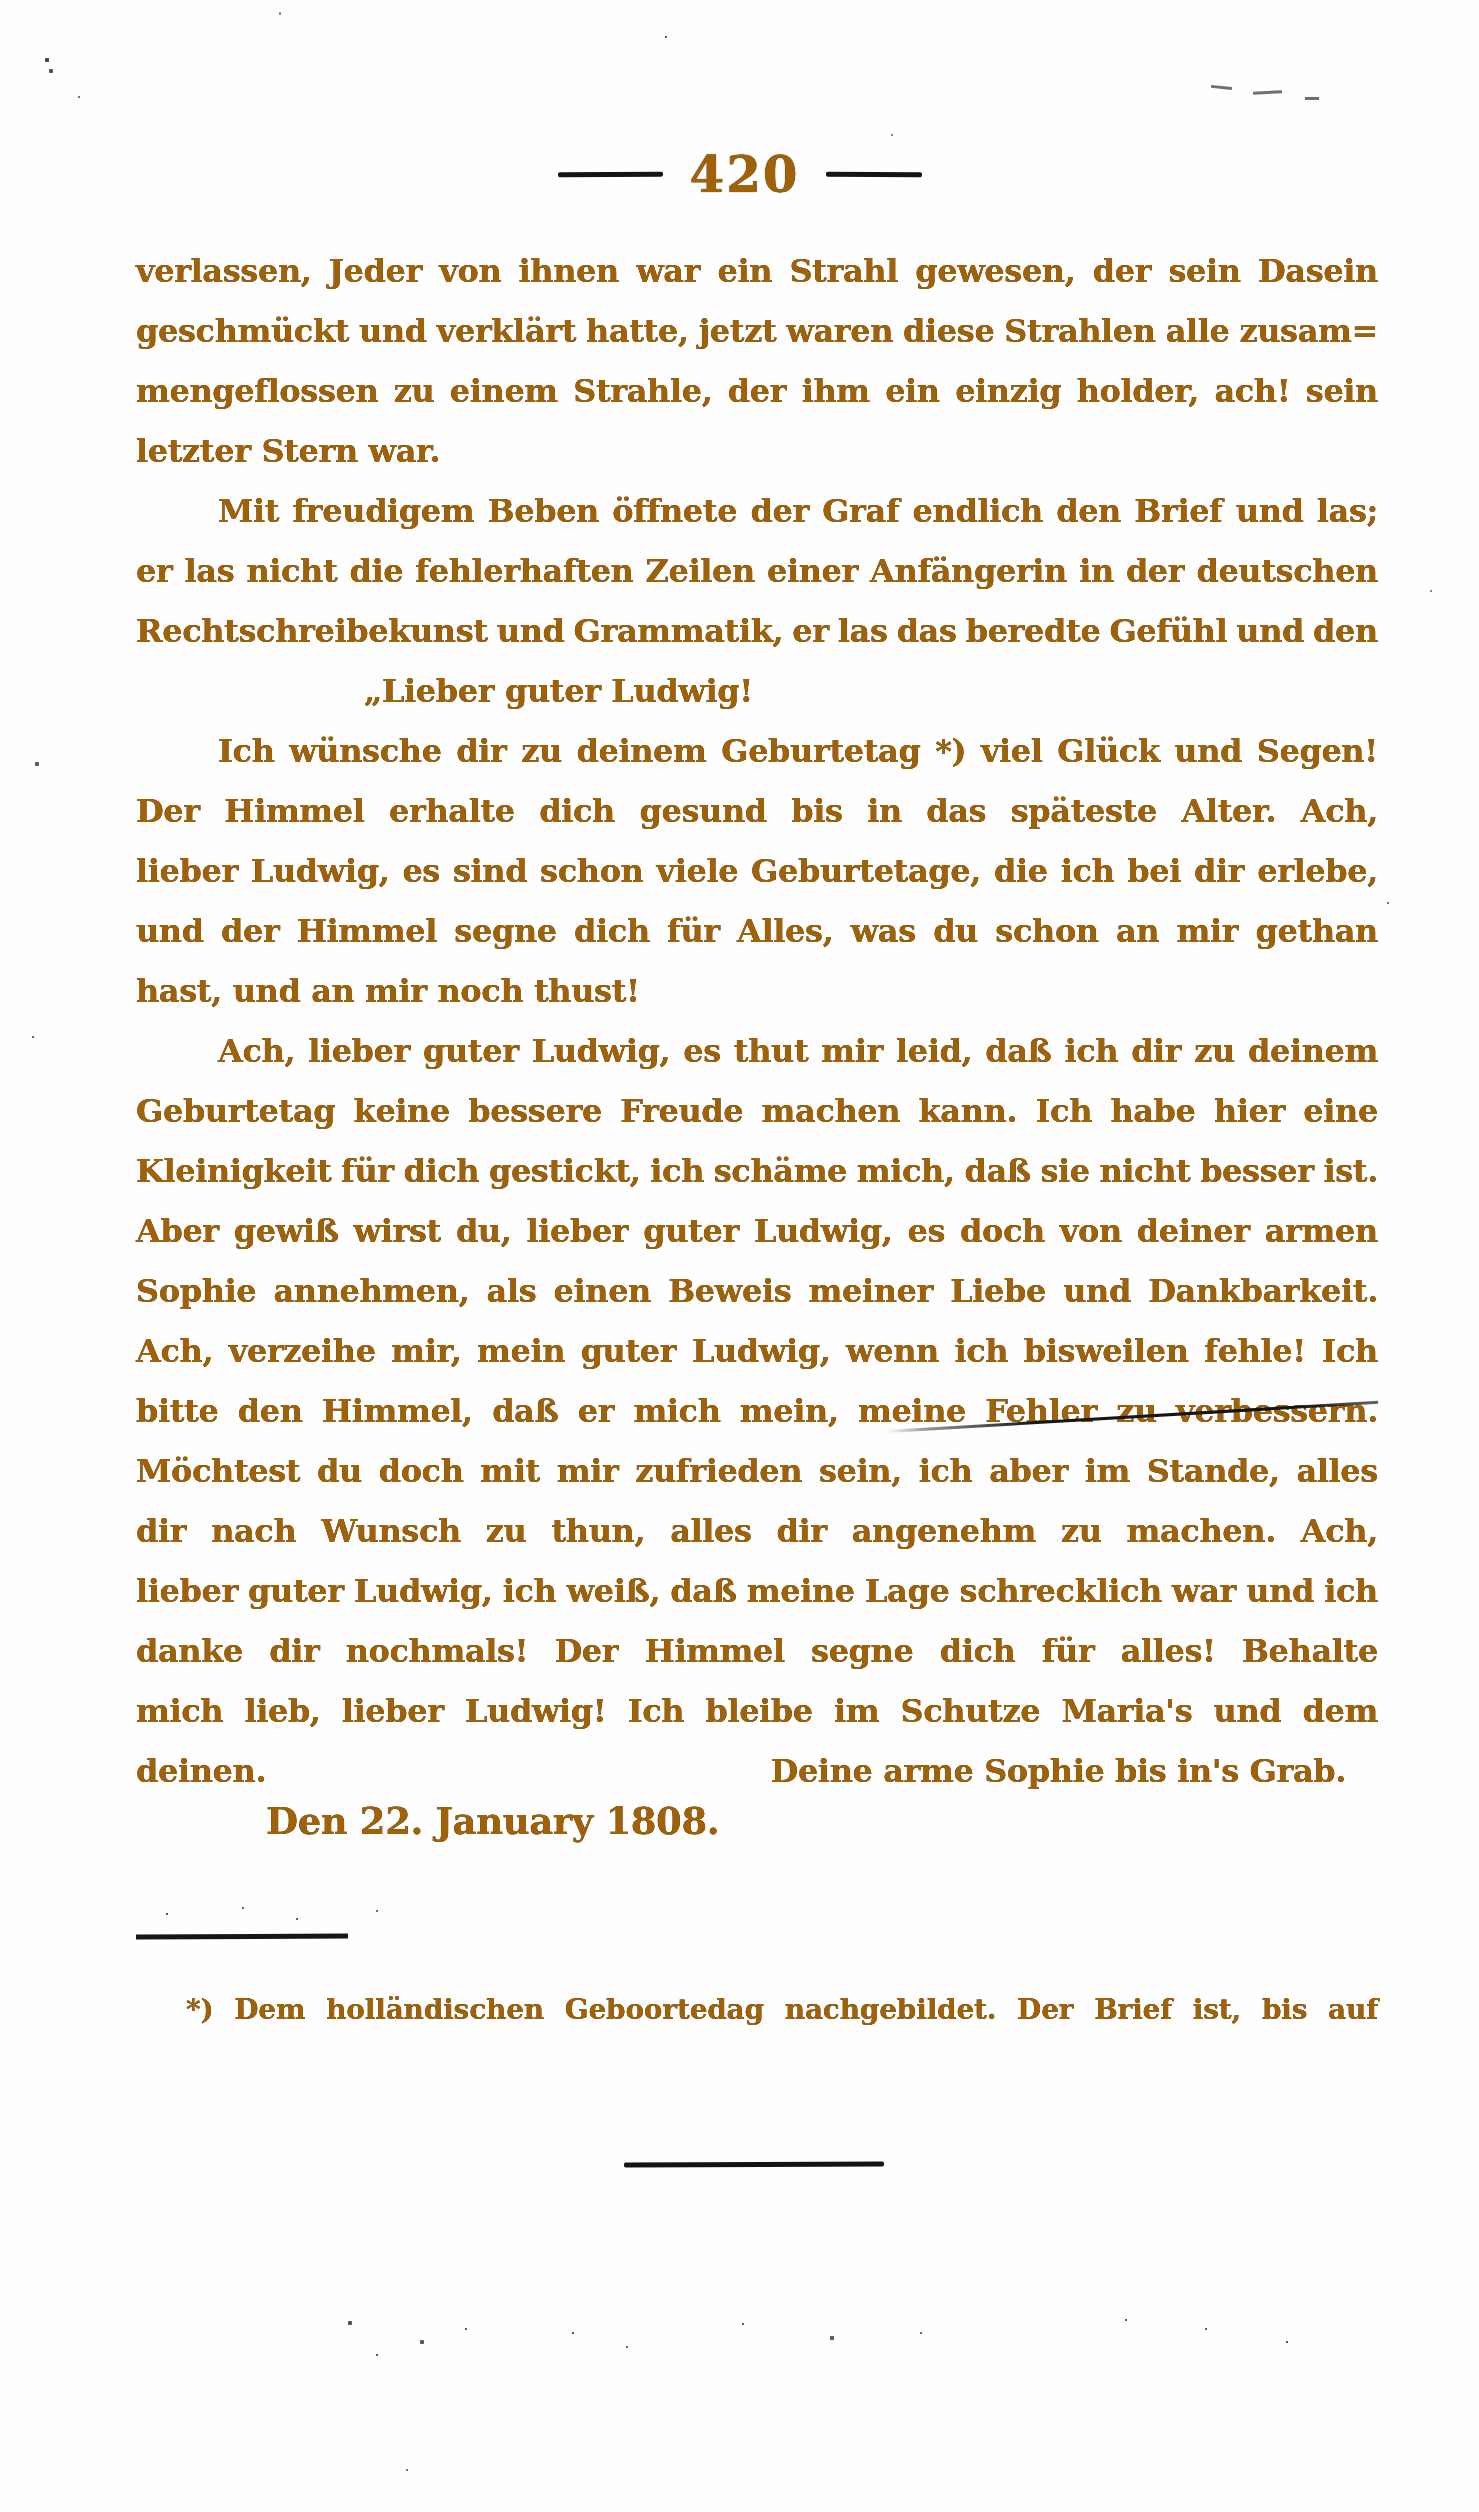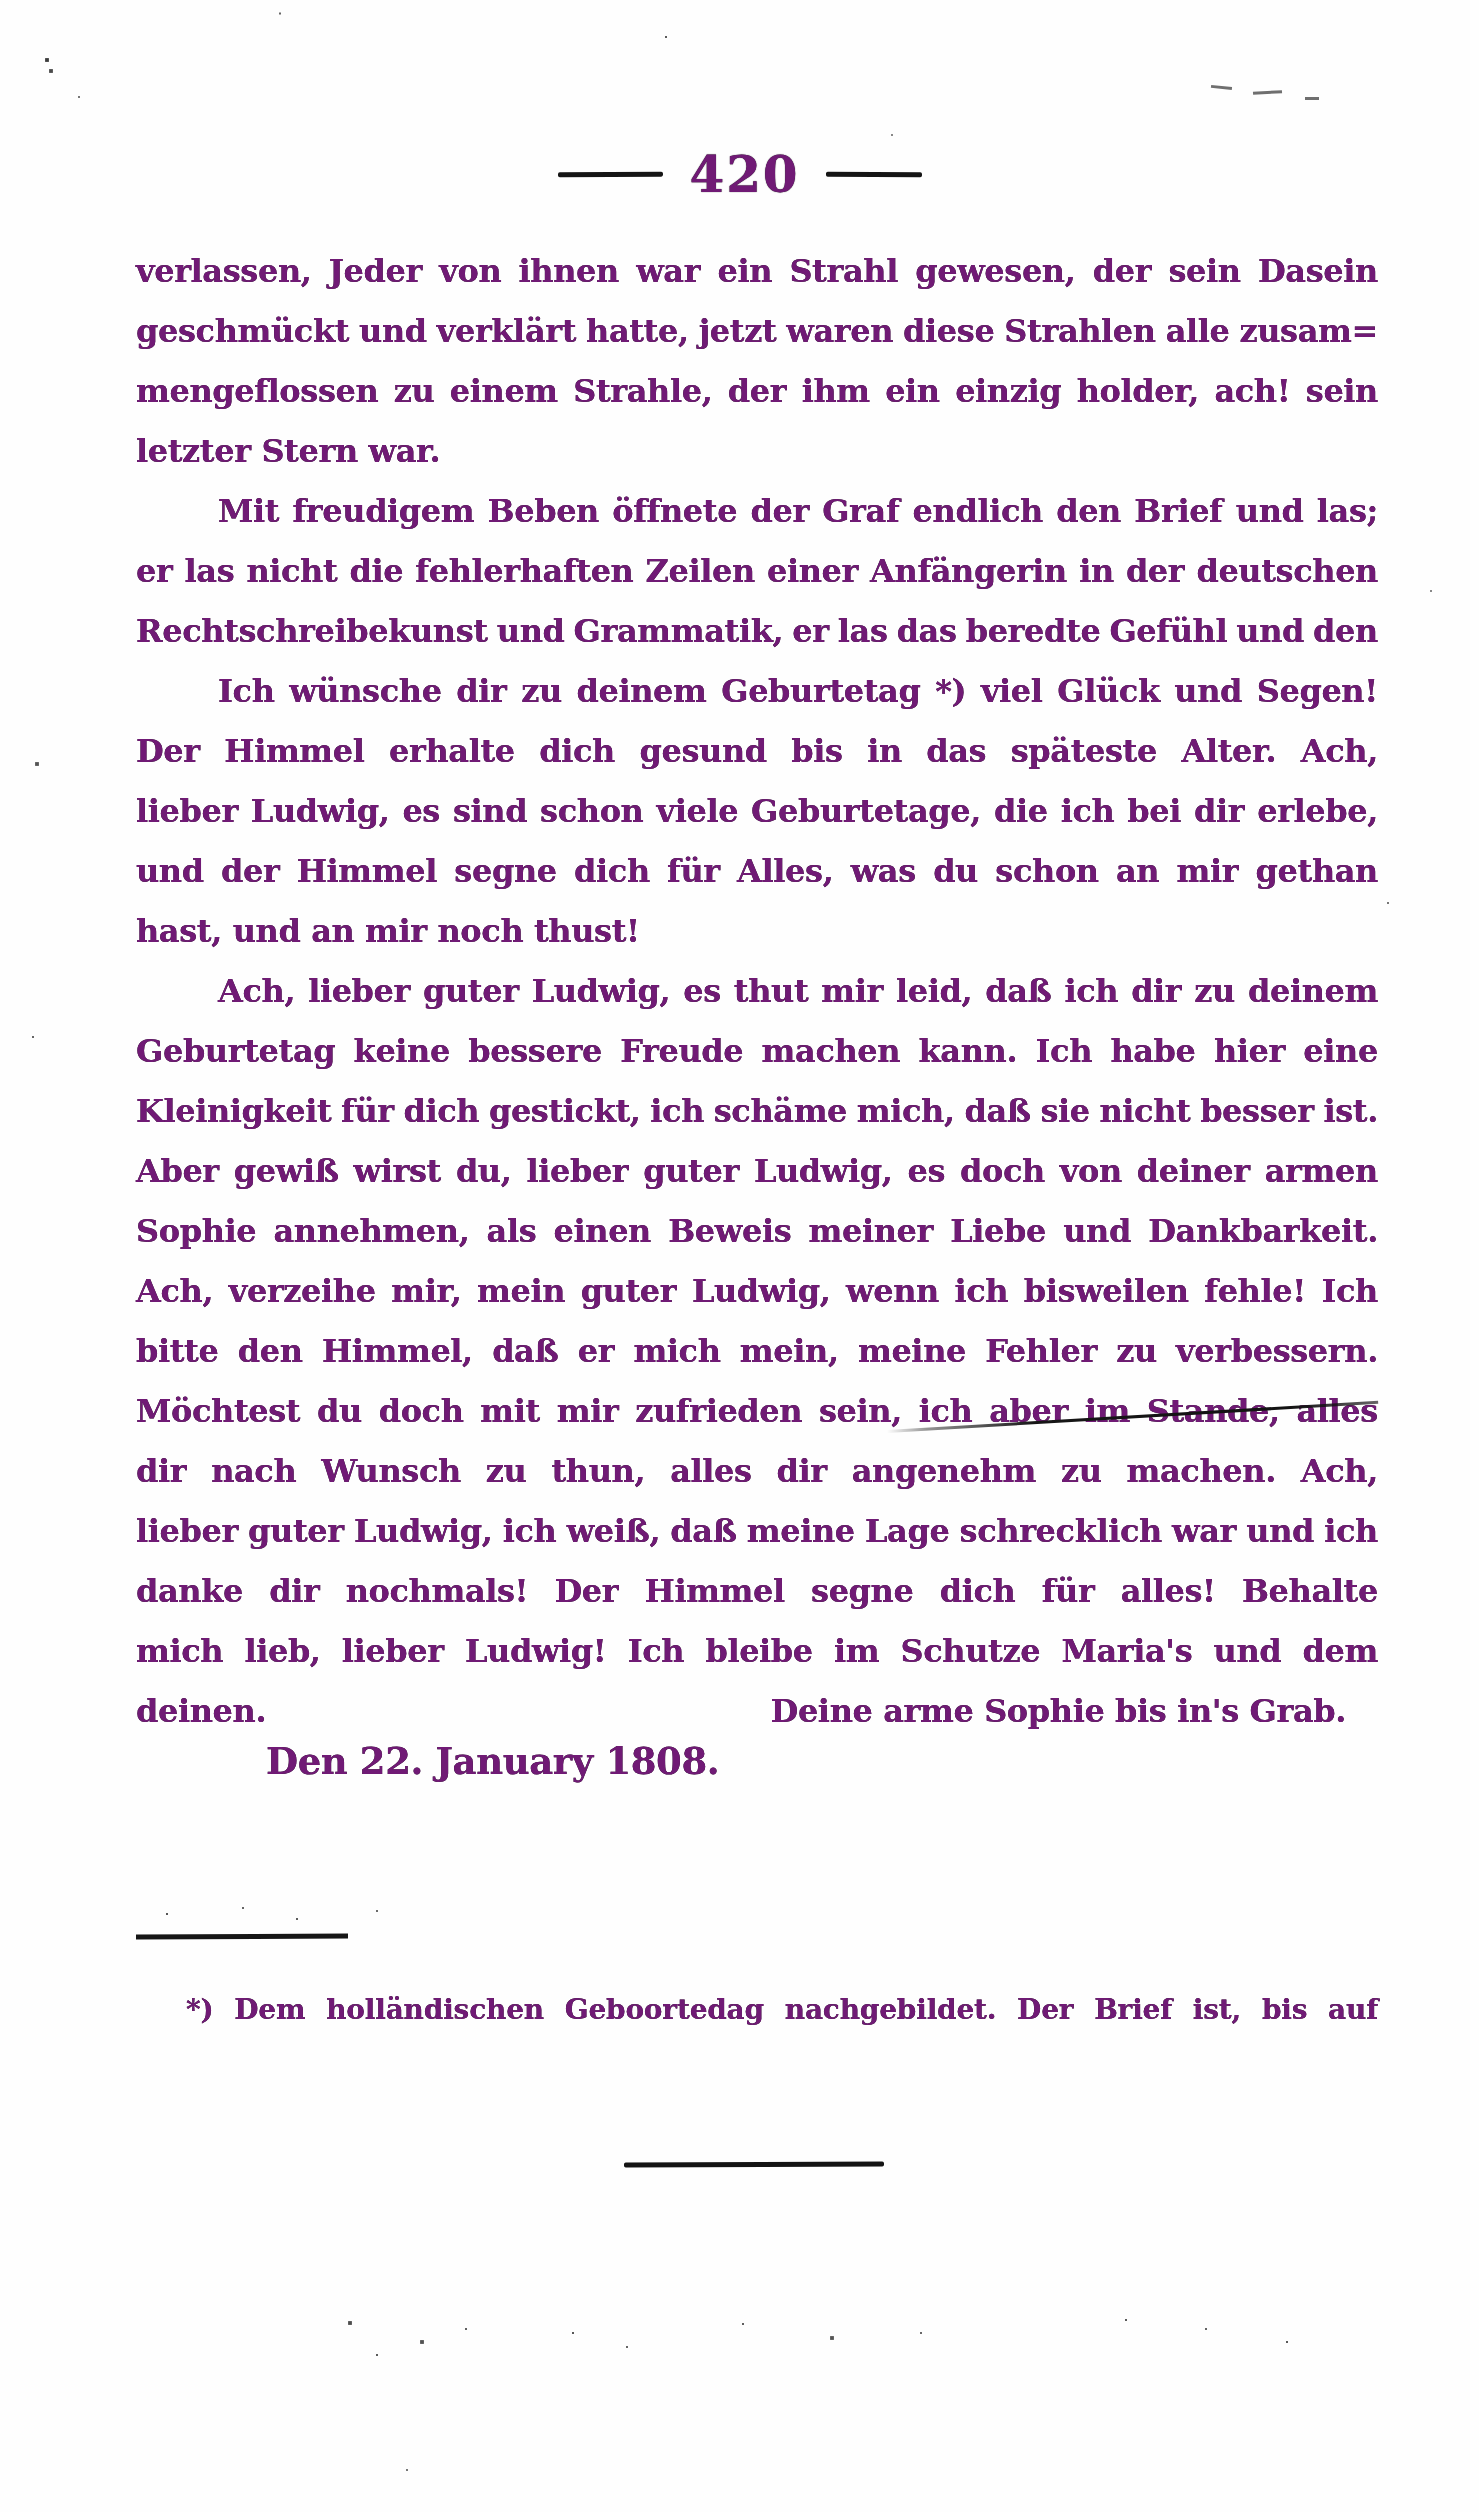--- a/index.html
+++ b/index.html
@@ -2,21 +2,21 @@
 <html style="font-size:14.3px"><head>
 <meta charset="utf-8">
 <style>
   html,body{margin:0;padding:0;background:#ffffff;}
   .page{
     position:relative;
     width:1480px;height:2512px;
     background:#fefefe;
     overflow:hidden;
     font-family:"DejaVu Serif", serif;
-    color:#701a75;
+    color:#a16207;
   }
   
   .header{
     position:absolute;left:0;top:150px;width:100%;
     display:flex;justify-content:center;align-items:center;gap:27px;
   }
   .header .hrule{height:5.3px;background:#151515;border-radius:1.8px;}
   .hrule.left{width:105px;transform:rotate(-0.4deg);}
   .hrule.right{width:96px;transform:rotate(0.3deg);}
   .pagenum{
@@ -164,20 +164,21 @@
         <span>und</span>
         <span>Grammatik,</span>
         <span>er</span>
         <span>las</span>
         <span>das</span>
         <span>beredte</span>
         <span>Gefühl</span>
         <span>und</span>
         <span>den</span>
       </div>
+    <div class="line sal">„Lieber guter Ludwig!</div>
     <div class="line jl ind">
         <span>Ich</span>
         <span>wünsche</span>
         <span>dir</span>
         <span>zu</span>
         <span>deinem</span>
         <span>Geburtetag</span>
         <span>*)</span>
         <span>viel</span>
         <span>Glück</span>

